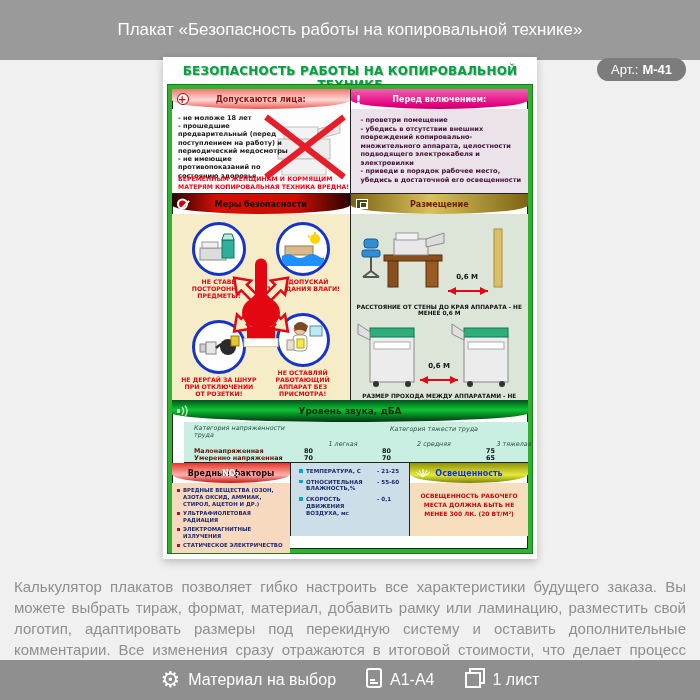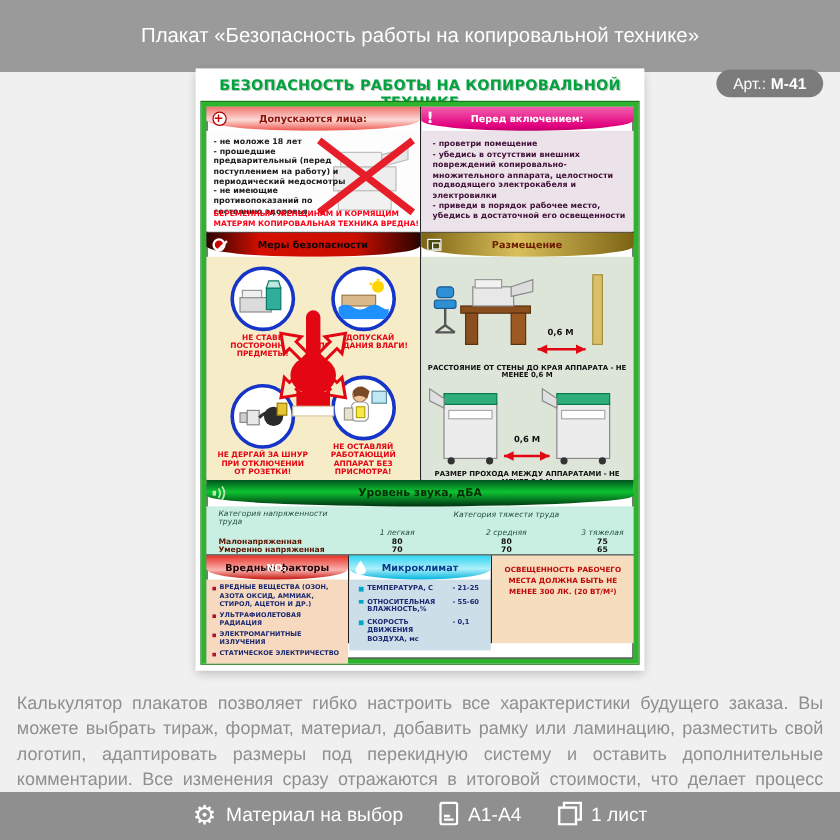--- a/index.html
+++ b/index.html
@@ -27,21 +27,21 @@
   .ptitle { position:absolute; top:7px; left:0; width:100%; text-align:center; font-family:"DejaVu Sans",sans-serif;
             font-weight:bold; font-size:12px; color:#00a33e; text-shadow:1px 1px 0 #c7c7c7; letter-spacing:.2px; }
   .frame { position:absolute; left:5px; right:5px; top:28px; bottom:6px; border:4px solid #2db32d;
            box-shadow: inset 0 0 0 1px #222, 0 0 0 1px #1c7a1c; display:flex; flex-direction:column;
            font-family:"DejaVu Sans",sans-serif; background:#fff; }
   .row { display:flex; }
   .col { flex:1; display:flex; flex-direction:column; min-width:0; }
   .col.l { border-right:1px solid #222; }
   .r1 { height:105px; border-bottom:1px solid #222; }
   .r2 { height:206px; border-bottom:1px solid #222; }
-  .r3h { height:22px; } .r3b { height:41px; border-bottom:1px solid #222; }
+  .r3h { height:22px; } .r3b { height:41px; border-bottom:1px solid #222;margin-left:12px; }
   .r4 { height:73px; }
   .r4 .col + .col { border-left:1px solid #222; }
 
   
   .shead { position:relative; height:20px; flex:0 0 20px; display:flex; align-items:center; justify-content:center;
            font-weight:bold; font-size:8px; border-bottom-left-radius:50% 9px; border-bottom-right-radius:50% 9px; }
   .shead .hic { position:absolute; left:5px; top:50%; transform:translateY(-50%); display:flex; align-items:center; }
   .h-adm { background:linear-gradient(to bottom,#f0776f,#fcd9d6 55%,#ee564e); color:#8c120b; }
   .h-bef { background:linear-gradient(to bottom,#f25fae,#e2007e 80%,#c00069); color:#fff; }
   .h-saf { background:linear-gradient(to right,#2a0400,#d40f00 25%,#c90e00 70%,#2a0400); color:#14020a; }
@@ -82,21 +82,21 @@
   .fig { position:relative; width:166px; }
   .dist { position:absolute; font-size:7px; font-weight:bold; color:#101010; }
   .pcap { font-size:5.8px; font-weight:bold; color:#101010; text-align:center; margin:1px 0 2px; }
 
   
   .b-snd { background:#c9efe3; padding:3px 8px 2px 10px; font-size:6.4px; color:#143c2a; }
   .sgrid { display:grid; grid-template-columns:110px 78px 104px 56px; }
   .sgh { font-style:italic; color:#20503a; line-height:1.15; }
   .scol { text-align:center; font-style:italic; color:#20503a; }
   .srl { font-weight:bold; color:#5c1400; line-height:1.2; }
-  .srv { text-align:center; font-weight:bold; color:#111; line-height:1.2; }
+  .srv { text-align:left; font-weight:bold; color:#111; line-height:1.2; }
 
   
   .b-haz { flex:1; background:#f6d9be; padding:4px 3px 2px 5px; }
   .b-haz li { list-style:none; font-size:5.4px; font-weight:bold; color:#1c2a72; line-height:1.25;
               margin-bottom:2.5px; position:relative; padding-left:6px; }
   .b-haz li:before { content:""; position:absolute; left:0; top:2px; width:3px; height:3px; background:#b01030; }
   .no2 { color:#fff; font-weight:bold; font-size:8px;padding-left:45px; }
   .b-mic { flex:1; background:#ccdfe9; padding:5px 4px 2px 8px; }
   .micitm { display:flex; font-size:5.6px; font-weight:bold; color:#1c2a72; margin-bottom:4px; position:relative; padding-left:7px; }
   .micitm:before { content:""; position:absolute; left:0; top:1px; width:3.5px; height:3.5px; background:#00a8cc; }
@@ -337,44 +337,50 @@
           <span>Вредные факторы</span>
         </div>
         <ul class="b-haz">
           <li>ВРЕДНЫЕ ВЕЩЕСТВА (ОЗОН, АЗОТА ОКСИД, АММИАК, СТИРОЛ, АЦЕТОН И ДР.)</li>
           <li>УЛЬТРАФИОЛЕТОВАЯ РАДИАЦИЯ</li>
           <li>ЭЛЕКТРОМАГНИТНЫЕ ИЗЛУЧЕНИЯ</li>
           <li>СТАТИЧЕСКОЕ ЭЛЕКТРИЧЕСТВО</li>
         </ul>
       </div>
       <div class="col">
-        <div class="shead h-mic">
-          <span class="hic dropic">
-            <svg width="9" height="12" viewBox="0 0 12 16">
-                <path d="M6 0 C6 0 0 8 0 11.5 A6 4.5 0 0 0 12 11.5 C12 8 6 0 6 0 Z" fill="#fff"></path>
-              </svg>
-          </span>
-          <span>Микроклимат</span>
-        </div>
         <div class="b-mic">
           <div class="micitm">
             <span class="lb">ТЕМПЕРАТУРА, С</span>
             <span class="vl">- 21-25</span>
           </div>
           <div class="micitm">
             <span class="lb">ОТНОСИТЕЛЬНАЯ ВЛАЖНОСТЬ,%</span>
             <span class="vl">- 55-60</span>
           </div>
           <div class="micitm">
             <span class="lb">СКОРОСТЬ ДВИЖЕНИЯ ВОЗДУХА, мс</span>
             <span class="vl">- 0,1</span>
           </div>
         </div>
       </div>
       <div class="col">
+        <div class="shead h-lgt">
+          <span class="hic raysic">
+            <svg width="16" height="10" viewBox="0 0 16 10">
+              <g stroke="#fff" stroke-width="1">
+                <line x1="8" y1="9" x2="1" y2="4"></line>
+                  <line x1="8" y1="9" x2="4" y2="2"></line>
+                <line x1="8" y1="9" x2="8" y2="1"></line>
+                  <line x1="8" y1="9" x2="12" y2="2"></line>
+                <line x1="8" y1="9" x2="15" y2="4"></line>
+              </g>
+            </svg>
+          </span>
+          <span>Освещенность</span>
+        </div>
         <div class="b-lgt">
           <span class="tx">ОСВЕЩЕННОСТЬ РАБОЧЕГО МЕСТА ДОЛЖНА БЫТЬ НЕ МЕНЕЕ 300 ЛК. (20 ВТ/М²)</span>
         </div>
       </div>
     </div>
 
   </div>
 </div>
 
 <p class="desc">Калькулятор плакатов позволяет гибко настроить все характеристики будущего заказа. Вы можете выбрать тираж, формат, материал, добавить рамку или ламинацию, разместить свой логотип, адаптировать размеры под перекидную систему и оставить дополнительные комментарии. Все изменения сразу отражаются в итоговой стоимости, что делает процесс заказа быстрым и прозрачным</p>

